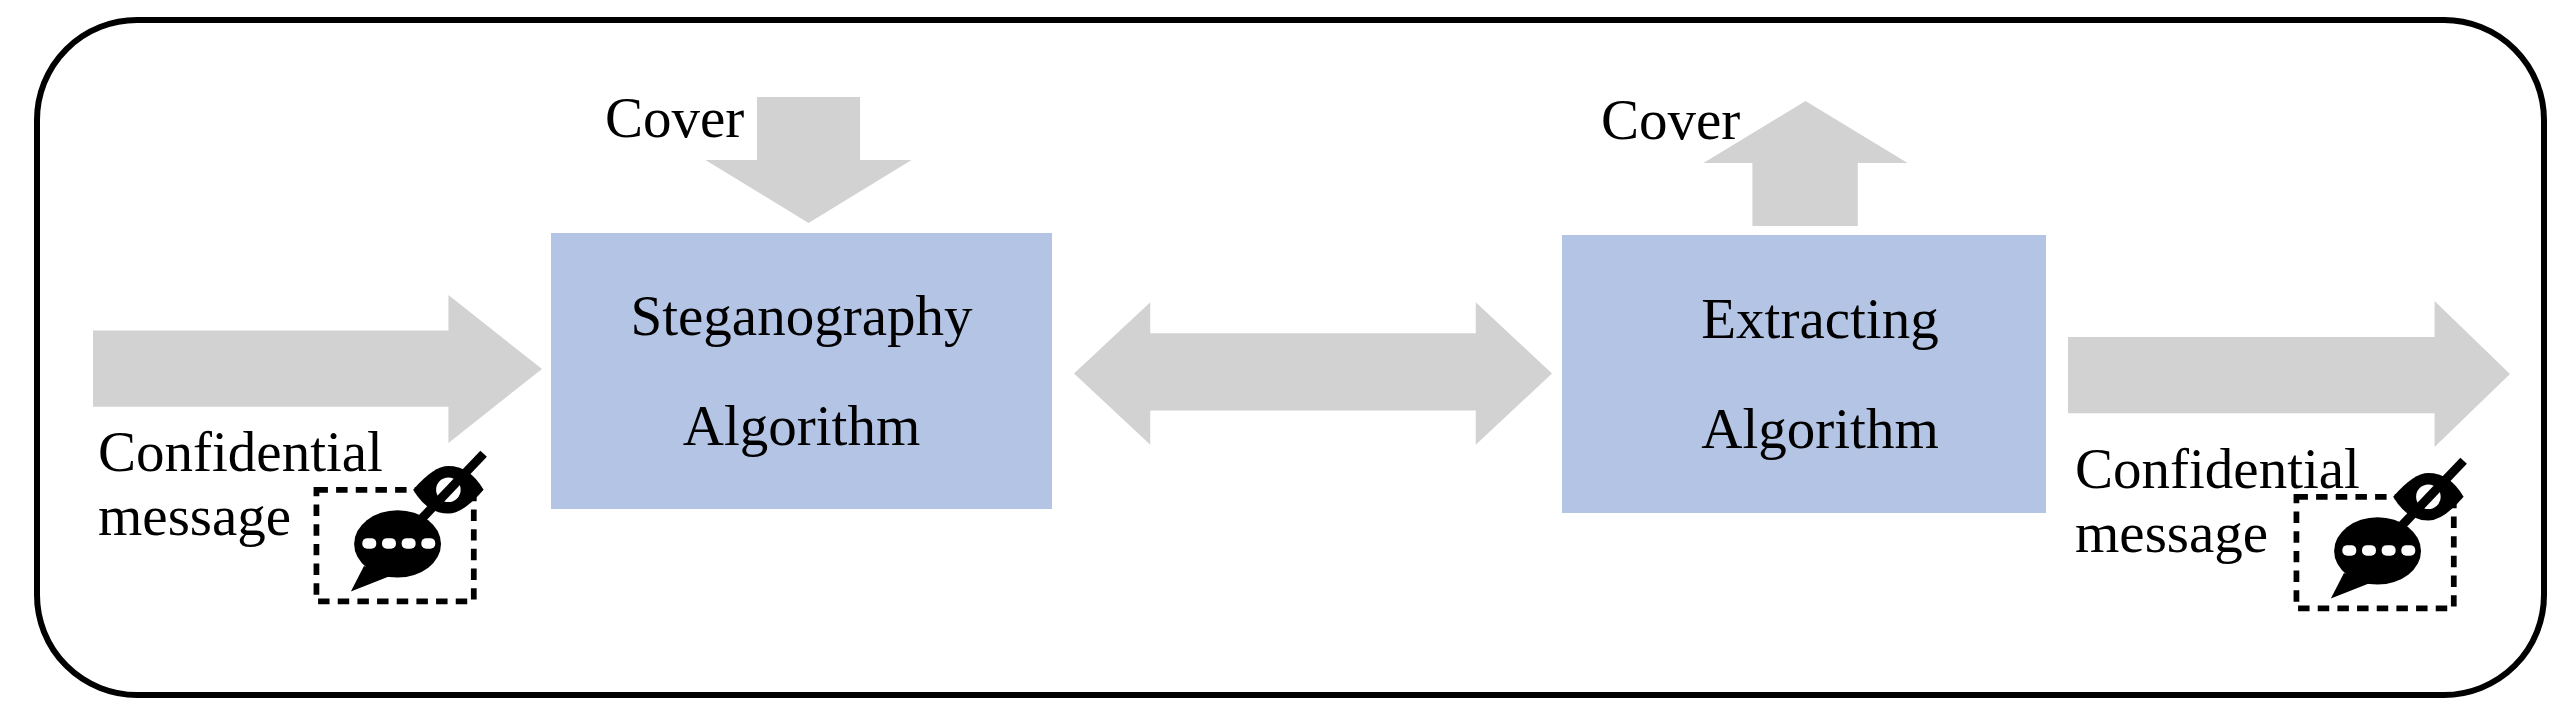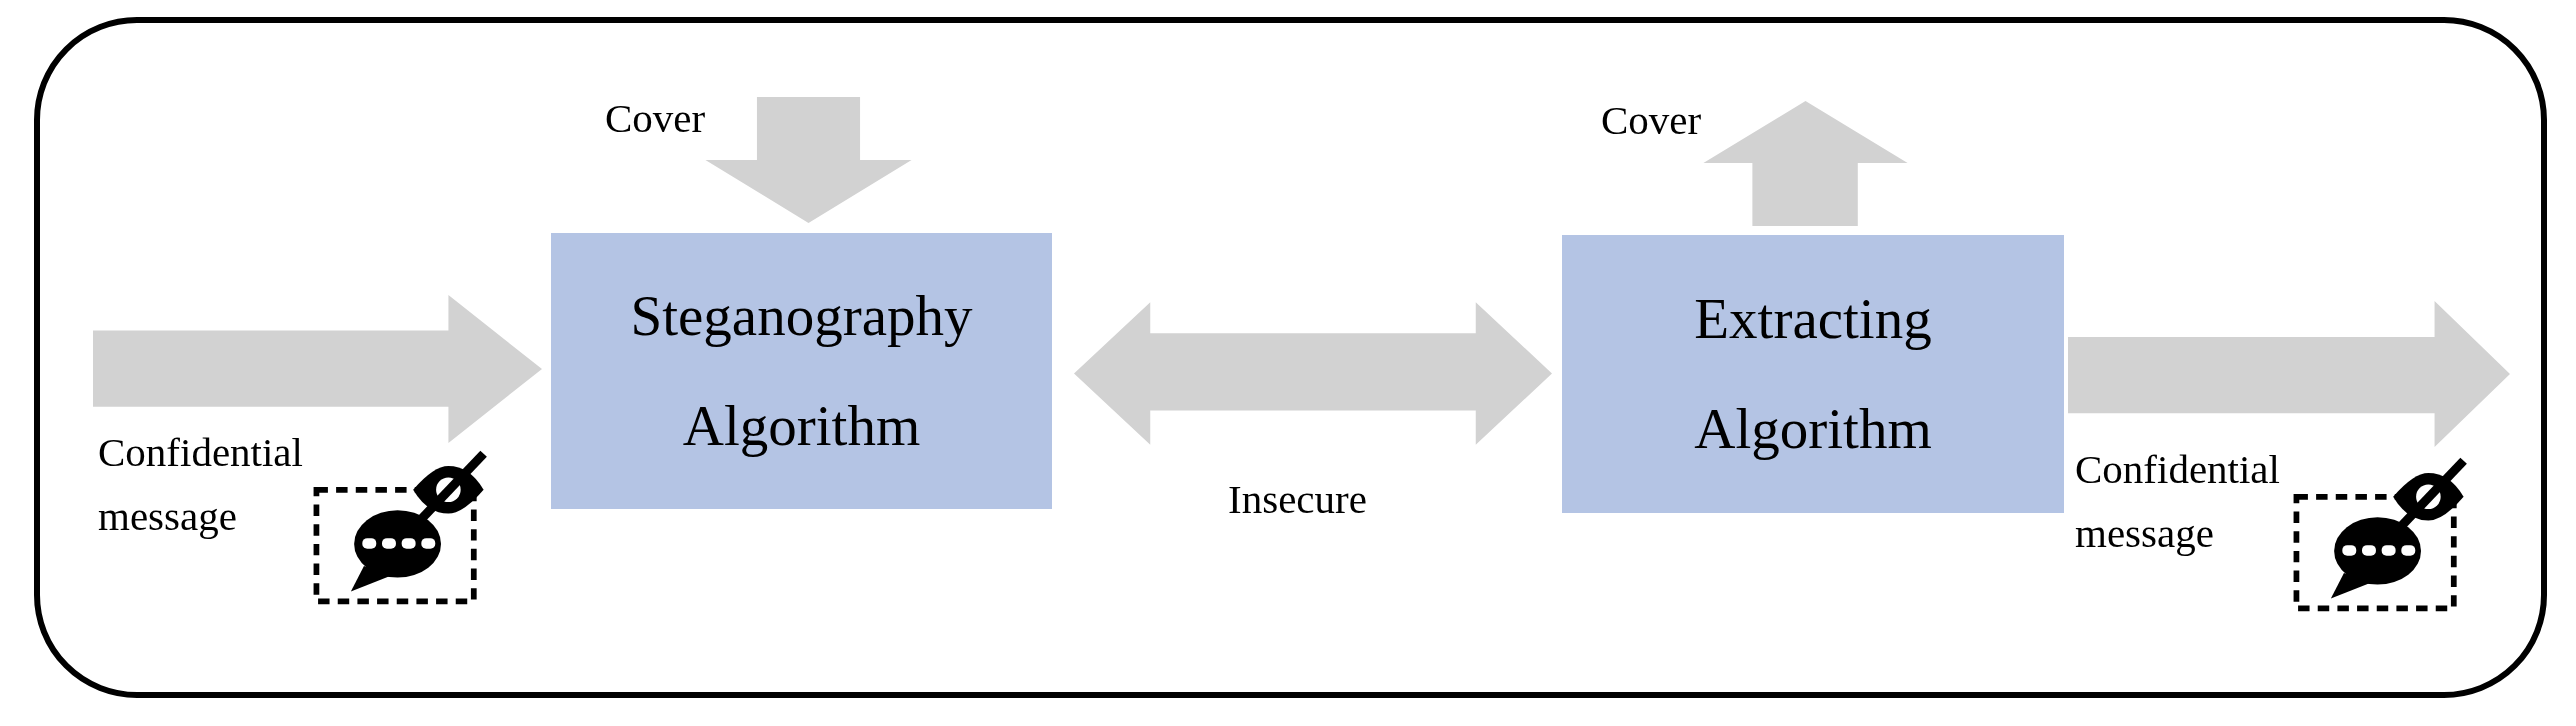--- a/index.html
+++ b/index.html
@@ -25,24 +25,24 @@
     display: flex;
     flex-direction: column;
     align-items: center;
     justify-content: center;
     text-align: center;
     font-size: 57px;
     line-height: 66px;
     gap: 44px;
   }
   #steg-box { left: 551px; top: 233px; width: 501px; height: 276px; }
-  #extract-box { left: 1562px; top: 235px; width: 502px; height: 278px; }
+  #extract-box { left: 1562px; top: 235px; width: 452px; height: 278px; padding-left: 32px; }
   .label {
     position: absolute;
-    font-size: 41px;
+    font-size: 57px;
     line-height: 64px;
     white-space: nowrap;
   }
   .label span { display: block; }
   #cover-left  { left: 605px;  top: 86px; }
   #cover-right { left: 1601px; top: 88px; }
   #conf-left   { left: 98px;  top: 420px; }
   #conf-right  { left: 2075px; top: 437px; }
   #insecure {
     left: 1117px; top: 463px; width: 361px;
@@ -97,21 +97,20 @@
 
   <div id="steg-box" class="node-box" style="background-color: rgb(180, 196, 228);">
     <span>Steganography</span>
     <span>Algorithm</span>
   </div>
 
   <svg id="arrow-channel" class="arrow-svg" width="478" height="143" viewBox="0 0 583 174">
     <polygon points="93,0 93,38 490,38 490,0 583,87 490,174 490,132 93,132 93,174 0,87" fill="#d2d2d2"></polygon>
   </svg>
   <div id="insecure" class="label">
-    <span>Insecure</span>
   </div>
 
   <div id="extract-box" class="node-box" style="background-color: rgb(180, 196, 228);">
     <span>Extracting</span>
     <span>Algorithm</span>
   </div>
 
   <div id="cover-right" class="label">Cover</div>
   <svg id="arrow-cover-up" class="arrow-svg" width="205" height="125" viewBox="0 0 250 153">
     <polygon points="125,0 250,76 189,76 189,153 60,153 60,76 0,76" fill="#d2d2d2"></polygon>

